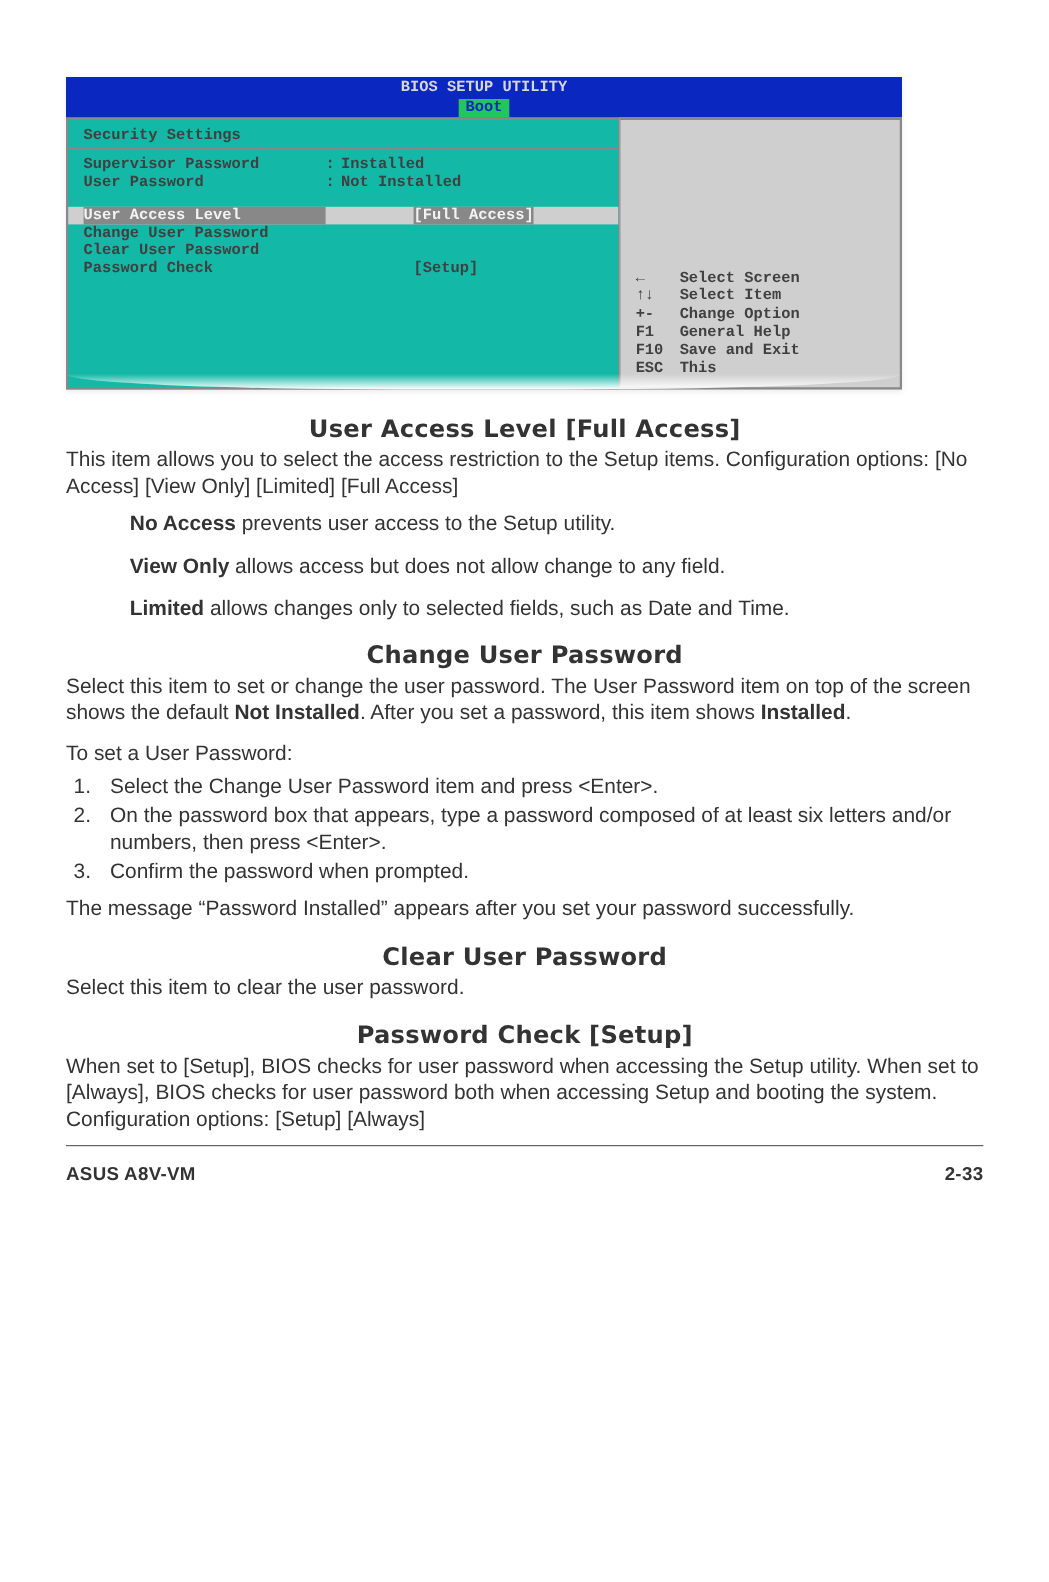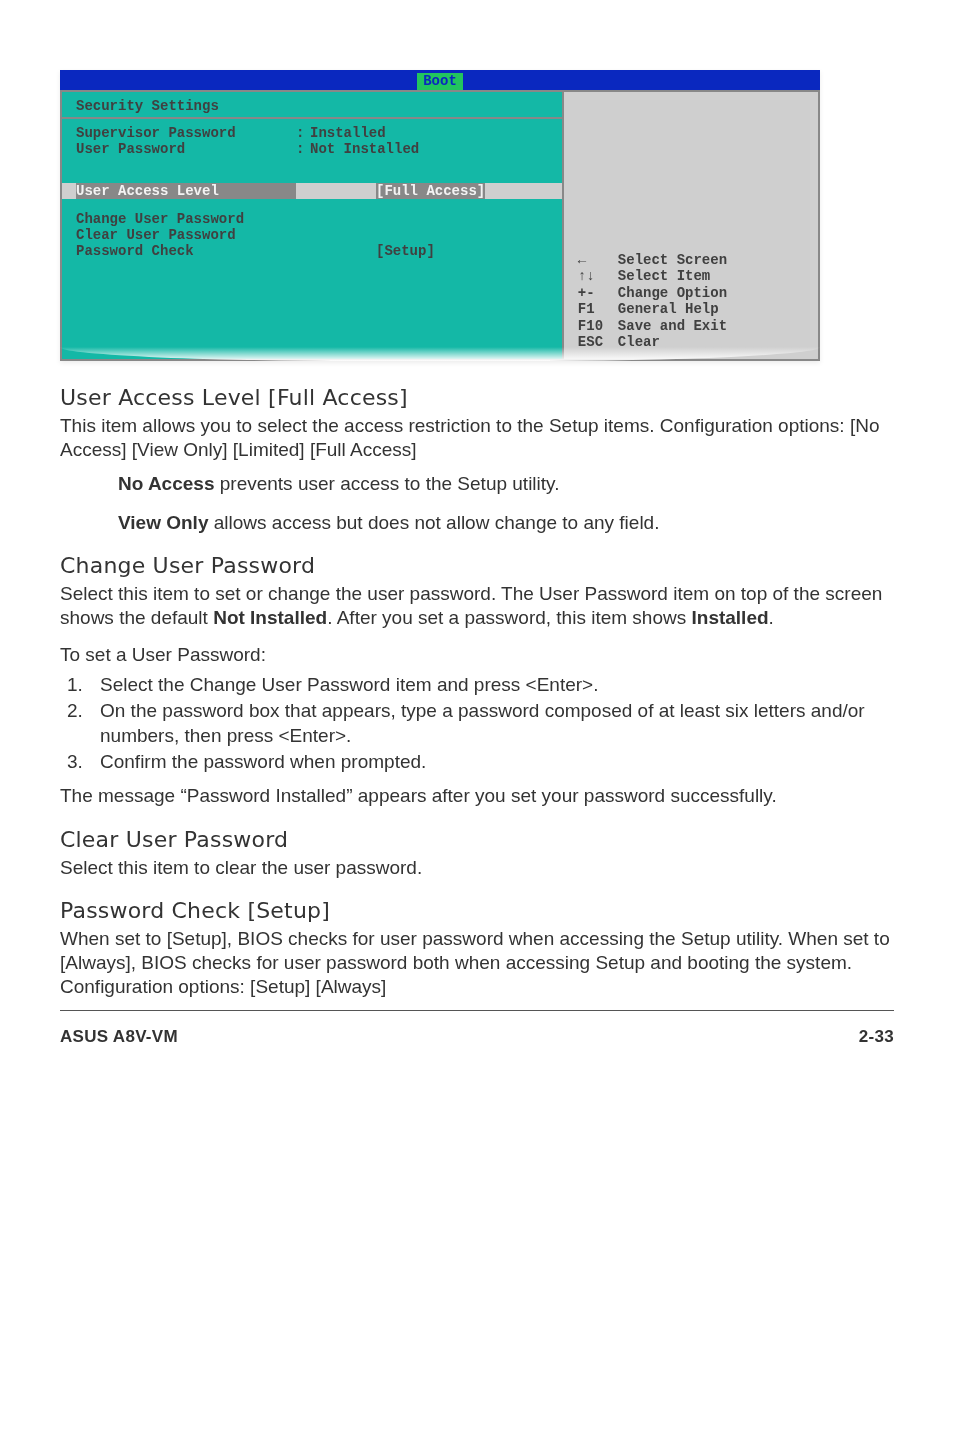--- a/index.html
+++ b/index.html
@@ -57,21 +57,21 @@
     border: none;
     border-top: 2px solid #888;
     margin: 2px -14px 6px -14px;
   }
   .bios-row { display: flex; align-items: flex-end; }
   .bios-label { width: 220px; }
   .bios-colon { width: 14px; }
   .bios-val { }
   .bios-row-sel {
     color: #f3f3f3;
-    margin: 12px -14px;
+    margin: 0 -14px;
     padding: 0 14px;
     background: #cfcfcf;
   }
   .bios-row-sel .bios-label,
   .bios-row-sel .bios-val { background: #888; }
   .bios-right-legend {
     position: absolute;
     bottom: 8px;
     left: 14px;
     line-height: 1.18;
@@ -87,25 +87,26 @@
     height: 14px;
     background: linear-gradient(to top, #fff, rgba(207,207,207,0));
     margin-top: -14px;
     position: relative;
     border-radius: 0 0 40% 40% / 0 0 100% 100%;
   }
 
   
   h3.sect {
     font-family: "DejaVu Sans", Arial, sans-serif;
-    font-weight: 400;
+    font-weight: 700;
     color: #333;
     font-size: 22px;
     letter-spacing: .2px;
     margin: 18px 0 4px 0;
+    text-align: center;
   }
   p.body, li.body {
     font-size: 19px;
     line-height: 1.28;
     color: #333;
     margin: 4px 0;
   }
   .indent-block { padding-left: 58px; margin: 10px 0; }
   .bold { font-weight: 700; }
   ol.steps {
@@ -129,20 +130,21 @@
     font-weight: 700;
     letter-spacing: .3px;
     color: #333;
   }
 </style>
 </head>
 <body>
 
 <div class="bios">
   <div class="bios-header">
+    <div>BIOS SETUP UTILITY</div>
     <span class="bios-tab">Boot</span>
   </div>
   <div class="bios-body">
     <div class="bios-left">
       <div class="bios-section-title">Security Settings</div>
       <hr class="bios-divider">
       <div class="bios-row">
         <span class="bios-label">Supervisor Password</span>
         <span class="bios-colon">:</span>
         <span class="bios-val">Installed</span>
@@ -190,33 +192,34 @@
         <div class="leg-line">
           <span class="leg-key">F1</span>
           <span>General Help</span>
         </div>
         <div class="leg-line">
           <span class="leg-key">F10</span>
           <span>Save and Exit</span>
         </div>
         <div class="leg-line">
           <span class="leg-key">ESC</span>
-          <span>Clear</span>
+          <span>This</span>
         </div>
       </div>
     </div>
   </div>
   <div class="bios-bottom-fade"></div>
 </div>
 
 <h3 class="sect">User Access Level [Full Access]</h3>
 <p class="body">This item allows you to select the access restriction to the Setup items. Configuration options: [No Access] [View Only] [Limited] [Full Access]</p>
 <div class="indent-block">
   <p class="body"><span class="bold">No Access</span><span> prevents user access to the Setup utility.</span></p>
   <p class="body" style="margin-top:14px"><span class="bold">View Only</span><span> allows access but does not allow change to any field.</span></p>
+  <p class="body" style="margin-top:14px"><span class="bold">Limited</span><span> allows changes only to selected fields, such as Date and Time.</span></p>
 </div>
 
 <h3 class="sect">Change User Password</h3>
 <p class="body">
   <span>Select this item to set or change the user password. The User Password item on top of the screen shows the default </span><span class="bold">Not Installed</span><span>. After you set a password, this item shows </span><span class="bold">Installed</span><span>.</span>
 </p>
 <p class="body" style="margin-top:12px">To set a User Password:</p>
 <ol class="steps">
   <li>Select the Change User Password item and press &lt;Enter&gt;.</li>
   <li>On the password box that appears, type a password composed of at least six letters and/or numbers, then press &lt;Enter&gt;.</li>

